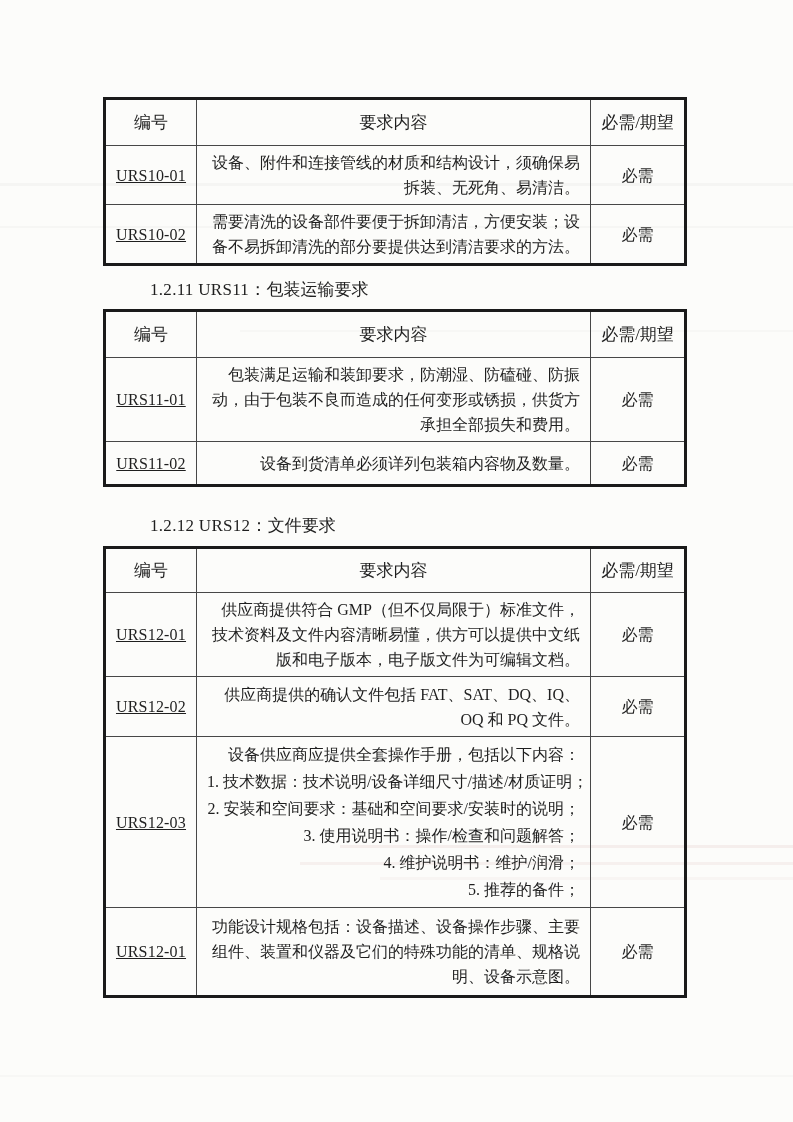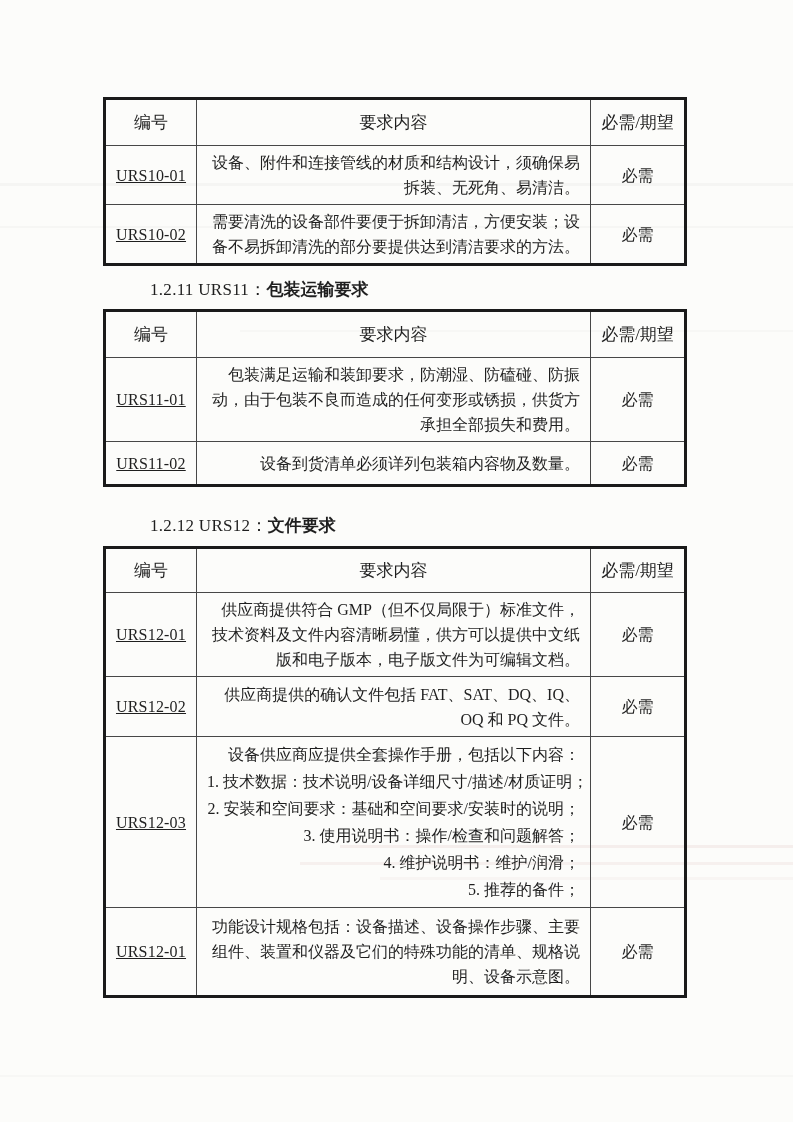--- a/index.html
+++ b/index.html
@@ -74,21 +74,21 @@
   .t3r3{height:159px;}
   .t3r4{height:89px;}
 
   h3.section-heading{
     margin:12px 0 7px 47px;
     font-size:17px;
     line-height:24px;
     font-weight:normal;
   }
   h3.section-heading .h-num{font-weight:500;letter-spacing:.3px;}
-  h3.section-heading .h-title{font-weight:bold;}
+  h3.section-heading .h-title{font-weight:normal;}
   h3.sh2{margin-top:27px;margin-bottom:8px;}
 </style>
 </head>
 <body>
 
 <div class="page">
 
   <div class="artifact s1"></div>
   <div class="artifact s2"></div>
   <div class="artifact s3"></div>

